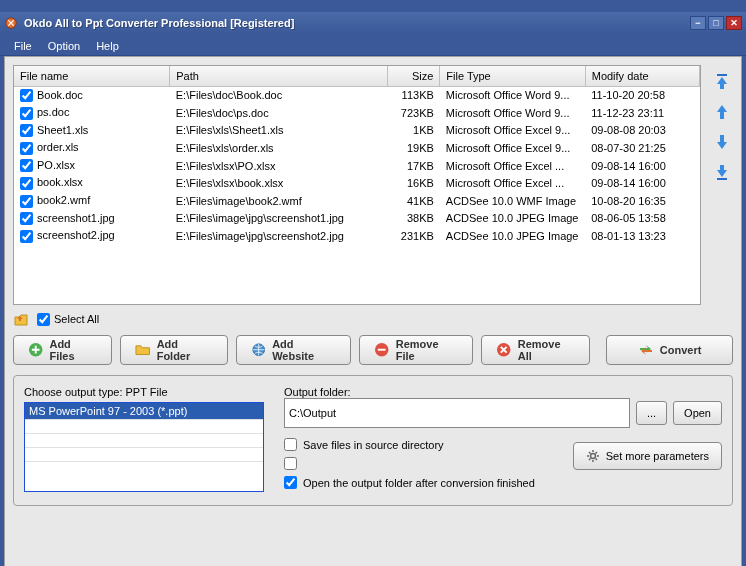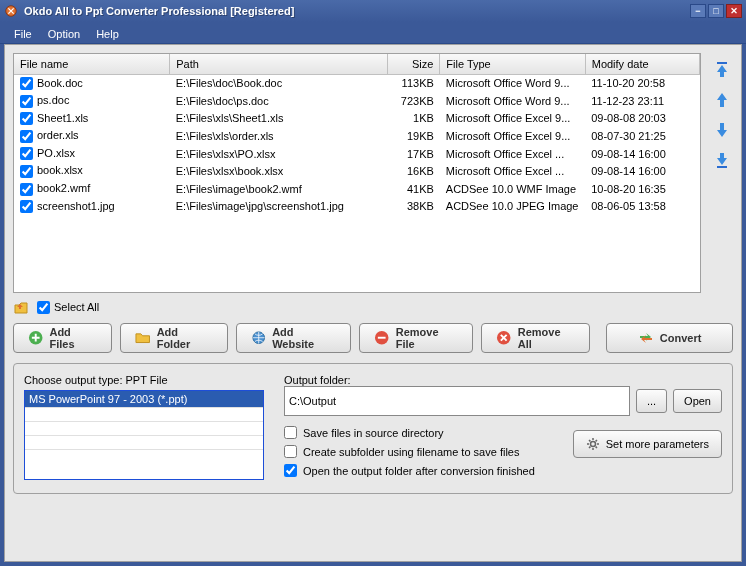--- a/index.html
+++ b/index.html
@@ -1,19 +1,19 @@
 <!DOCTYPE html>
 <html><head>
 <meta charset="utf-8">
 <style>
 * { box-sizing: border-box; margin: 0; padding: 0; font-family: Tahoma, Arial, sans-serif; font-size: 11px; }
 body { background: #3b5998; width: 746px; height: 566px; overflow: hidden; }
 
 
-.titlebar { height: 22px; background: linear-gradient(to bottom, #4a6aa8, #3b5998); display: flex; align-items: center; padding: 0 4px; color: #fff; font-weight: bold; }
+.titlebar { height: 22px; background: linear-gradient(to bottom, #4a6aa8, #3b5998); display: flex; align-items: center; padding: 0 4px; color: #fff; font-weight: bold; margin-top: 12px; }
 .titlebar .logo { width: 14px; height: 14px; margin-right: 6px; display: inline-block; }
 .titlebar .logo svg { width: 14px; height: 14px; }
 .titlebar .title { flex: 1; text-shadow: 1px 1px 0 rgba(0,0,0,0.3); }
 .titlebar .win-btns { display: flex; gap: 2px; }
 .titlebar .win-btn { width: 16px; height: 14px; background: #5a7ab8; border: 1px solid #2a4988; display: flex; align-items: center; justify-content: center; cursor: pointer; }
 .titlebar .win-btn.close { background: #c03030; border-color: #802020; }
 .titlebar .win-btn span { color: #fff; font-size: 9px; line-height: 1; }
 
 
 .menubar { height: 22px; background: #3b5998; border-bottom: 1px solid #2a4988; display: flex; align-items: flex-end; padding: 0 6px; color: #fff; }
@@ -176,20 +176,27 @@
               <td>ACDSee 10.0 WMF Image</td>
               <td>10-08-20 16:35</td>
             </tr>
             <tr>
               <td><input type="checkbox" checked="" style="">screenshot1.jpg</td>
               <td>E:\Files\image\jpg\screenshot1.jpg</td>
               <td class="size">38KB</td>
               <td>ACDSee 10.0 JPEG Image</td>
               <td>08-06-05 13:58</td>
             </tr>
+            <tr>
+              <td><input type="checkbox" checked="" style="">screenshot2.jpg</td>
+              <td>E:\Files\image\jpg\screenshot2.jpg</td>
+              <td class="size">231KB</td>
+              <td>ACDSee 10.0 JPEG Image</td>
+              <td>08-01-13 13:23</td>
+            </tr>
           </tbody>
       </table>
     </div>
     <div class="side-arrows">
       <div class="side-arrow">
           <svg viewBox="0 0 14 16">
             <rect x="2" y="0" width="10" height="2" fill="#2a6cd0"></rect>
             <path d="M7 3 L12 10 L9 10 L9 15 L5 15 L5 10 L2 10 Z" fill="#3a8ce0"></path>
           </svg>
         </div>
@@ -303,21 +310,20 @@
         <div class="small-btn">Open</div>
       </div>
       <div style="display:flex; gap:20px;">
         <div style="flex:1;">
           <label class="check-row">
             <input type="checkbox" style="">
               <span>Save files in source directory</span>
           </label>
           <label class="check-row">
             <input type="checkbox" style="">
-              <span>Create subfolder using filename to save files</span>
           </label>
           <label class="check-row">
             <input type="checkbox" checked="" style="">
               <span>Open the output folder after conversion finished</span>
           </label>
         </div>
         <div class="params-row">
           <div class="params-btn">
             <span class="gear"><svg viewBox="0 0 14 14">
                   <circle cx="7" cy="7" r="2.5" fill="none" stroke="#666" stroke-width="1.5"></circle>

